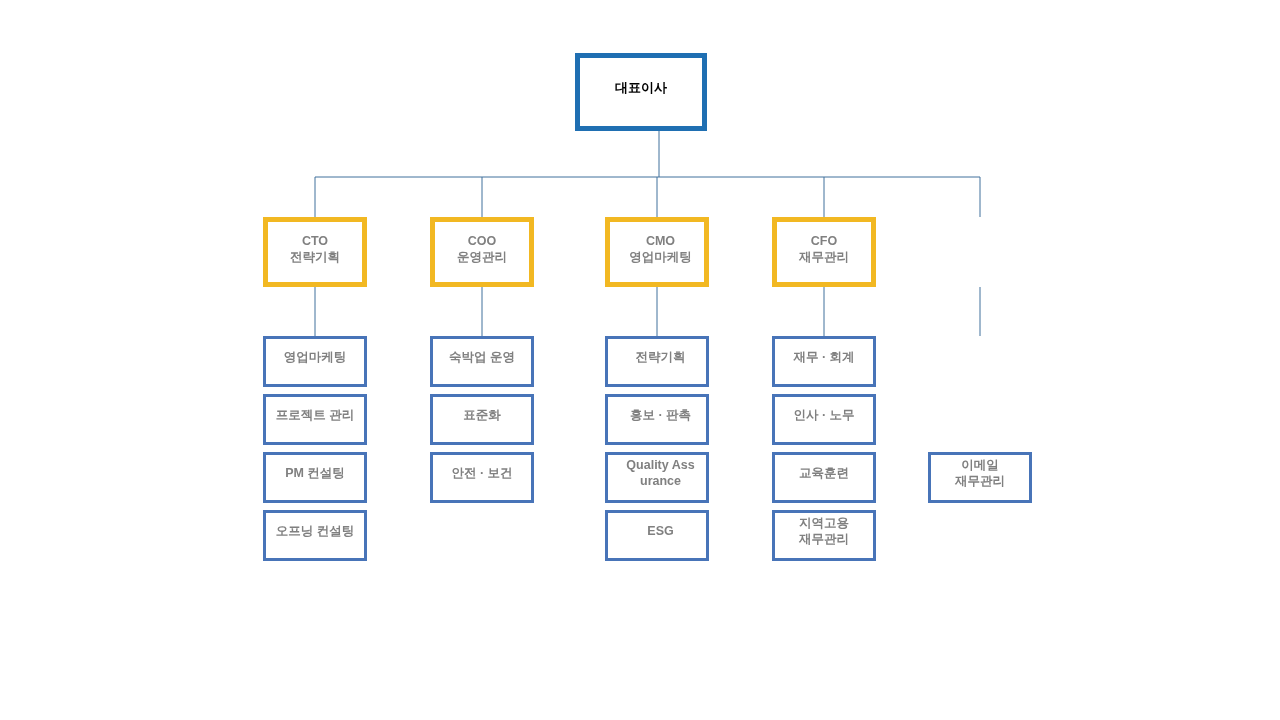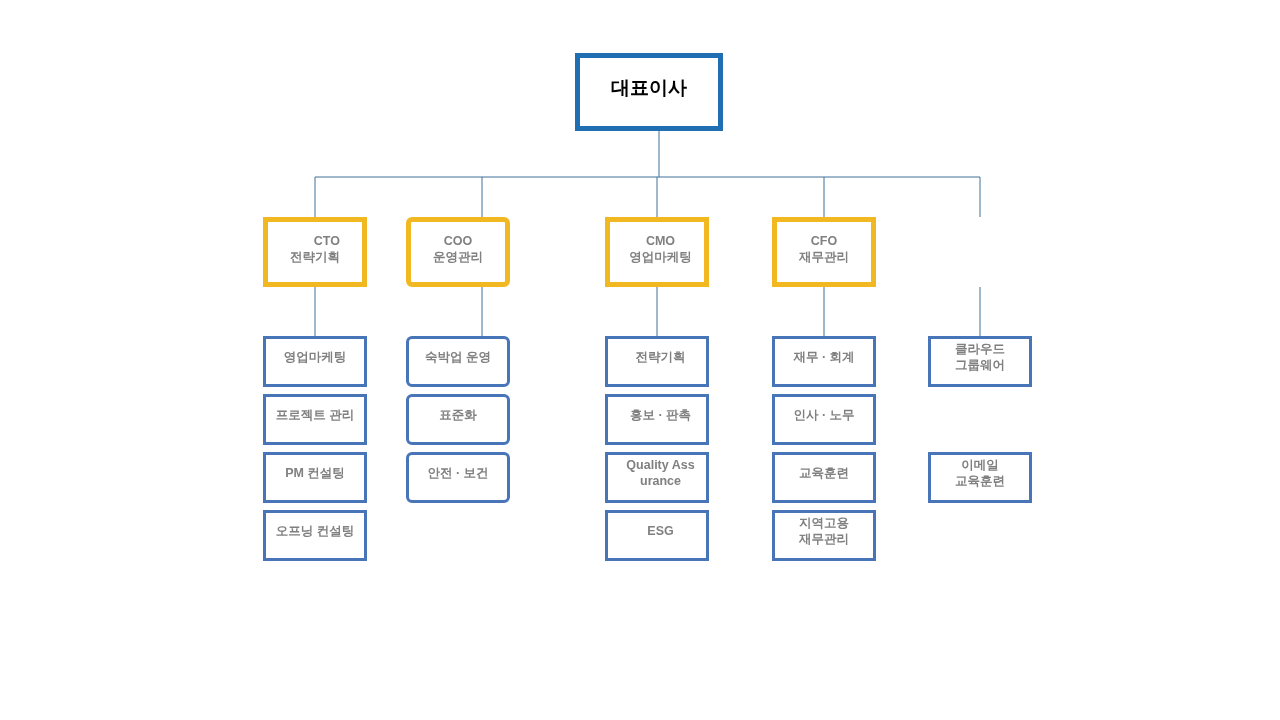--- a/index.html
+++ b/index.html
@@ -27,23 +27,23 @@
     background: #ffffff;
     display: flex;
     align-items: center;
     justify-content: center;
     text-align: center;
     white-space: pre-line;
     line-height: 1.25;
   }
   .root-box {
     left: 575px; top: 53px;
-    width: 148px; height: 78px;
+    width: 132px; height: 78px;
     border: 5px solid #1F6FB2;
-    font-size: 19px;
+    font-size: 13px;
     font-weight: bold;
     color: #000000;
     padding-bottom: 8px;
   }
   .exec-box {
     top: 217px;
     width: 104px; height: 70px;
     border: 5px solid #F2B822;
     font-size: 12.5px;
     font-weight: bold;
@@ -51,22 +51,22 @@
     padding-bottom: 4px;
   }
   .child-box {
     width: 104px; height: 51px;
     border: 3px solid #4874B8;
     font-size: 12.5px;
     font-weight: bold;
     color: #808080;
     padding-bottom: 8px;
   }
-  .c1 { left: 263px; text-align: right; }
-  .c2 { left: 406px; border-radius: 6px; }
+  .c1 { left: 263px; }
+  .c2 { left: 430px; }
   .c3 { left: 605px; padding-left: 7px; }
   .c4 { left: 772px; }
   .c5 { left: 928px; }
   .r1 { top: 336px; }
   .r2 { top: 394px; }
   .r3 { top: 452px; }
   .r4 { top: 510px; }
 </style>
 </head>
 <body>
@@ -114,18 +114,16 @@
   <div class="node child-box c3 r4">ESG</div>
 
   <div class="node exec-box c4">CFO
 재무관리</div>
   <div class="node child-box c4 r1">재무 · 회계</div>
   <div class="node child-box c4 r2">인사 · 노무</div>
   <div class="node child-box c4 r3">교육훈련</div>
   <div class="node child-box c4 r4">지역고용
 재무관리</div>
 
-  <div class="node child-box c5 r1">클라우드
-그룹웨어</div>
   <div class="node child-box c5 r3">이메일
-교육훈련</div>
+재무관리</div>
 
 </div>
 
 </body></html>

